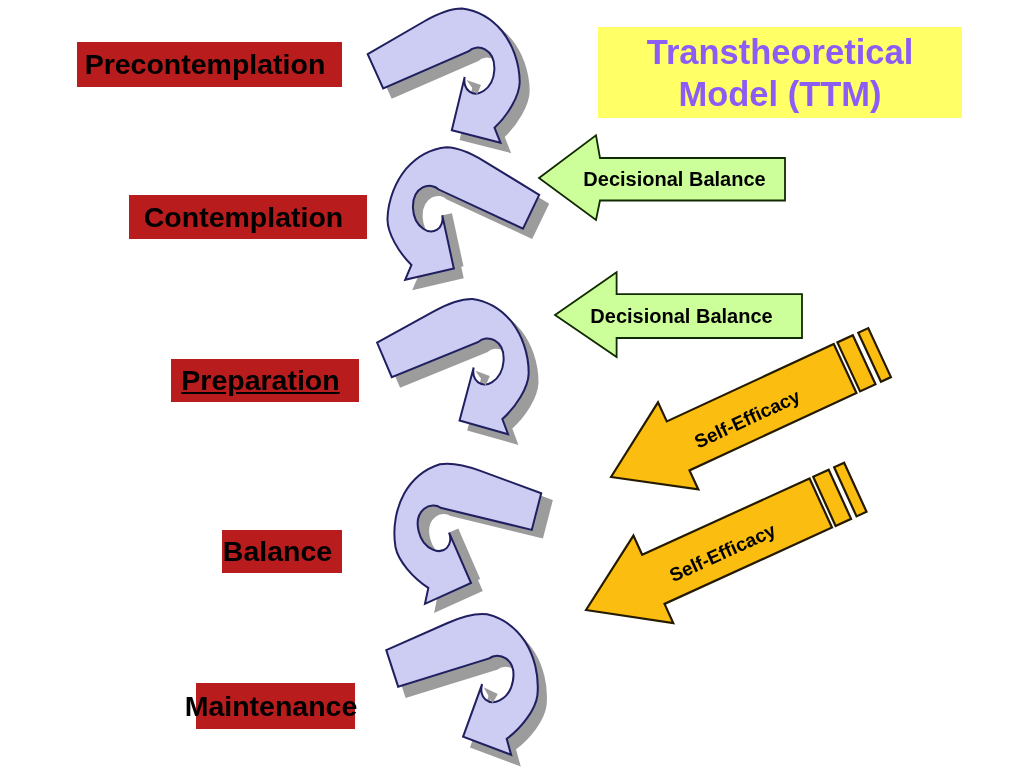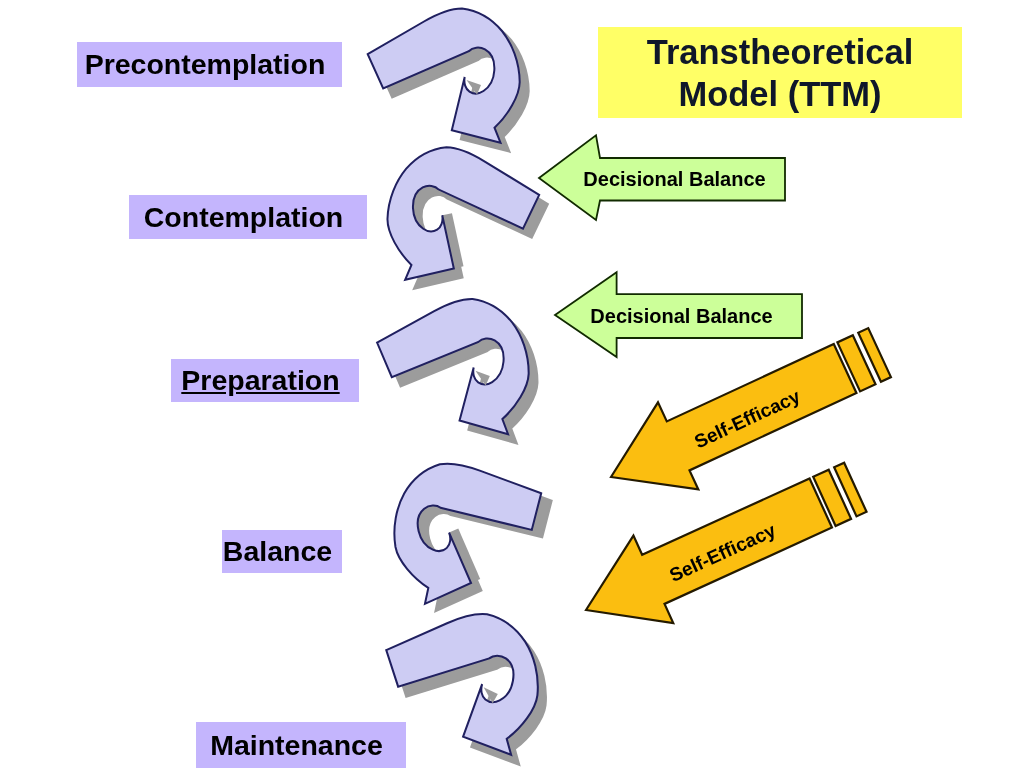--- a/index.html
+++ b/index.html
@@ -1,21 +1,21 @@
 <!DOCTYPE html>
 <html><head>
 <meta charset="utf-8">
 <style>
   html,body{margin:0;padding:0;}
   body{width:1024px;height:768px;background:#ffffff;position:relative;overflow:hidden;
        font-family:"Liberation Sans", sans-serif;}
-  .lbl{position:absolute;background:#c4b5fd;color:#000;font-weight:bold;
+  .lbl{position:absolute;background:#b91c1c;color:#000;font-weight:bold;
        display:flex;align-items:center;justify-content:center;font-size:28.5px;padding-right:9px;box-sizing:border-box;}
   #title{position:absolute;left:598px;top:27px;width:364px;height:91px;background:#ffff66;
-       color:#0f172a;font-weight:bold;font-size:34.5px;text-align:center;line-height:42px;
+       color:#8b5cf6;font-weight:bold;font-size:34.5px;text-align:center;line-height:42px;
        display:flex;align-items:center;justify-content:center;}
   svg{position:absolute;left:0;top:0;}
 </style>
 </head>
 <body>
 <svg width="1024" height="768" viewBox="0 0 1024 768">
   <defs>
     <path id="ca" d="M 367.7,54.2
       L 424,21.5
       C 437,14 450,8.5 462,8.5
@@ -63,14 +63,14 @@
   </g>
 
   <use href="#oar" transform="translate(611,477) rotate(-24.85)"></use>
   <use href="#oar" transform="translate(586,610) rotate(-24.5)"></use>
 </svg>
 
 <div class="lbl" style="left:77px;top:42px;width:265px;height:45px;">Precontemplation</div>
 <div class="lbl" style="left:119px;top:195px;width:238px;height:44px;margin-left:10px;">Contemplation</div>
 <div class="lbl" style="left:171px;top:359px;width:188px;height:43px;text-decoration:underline;">Preparation</div>
 <div class="lbl" style="left:222px;top:530px;width:120px;height:43px;">Balance</div>
-<div class="lbl" style="left:196px;top:683px;width:210px;height:46px;margin-top:39px;">Maintenance</div>
+<div class="lbl" style="left:196px;top:683px;width:159px;height:46px;">Maintenance</div>
 <div id="title">Transtheoretical<br>Model (TTM)</div>
 
 </body></html>

